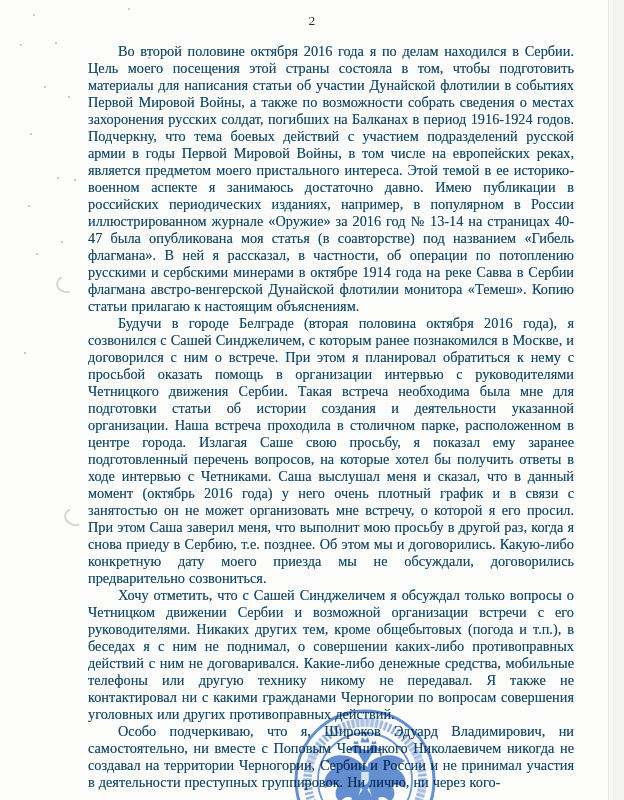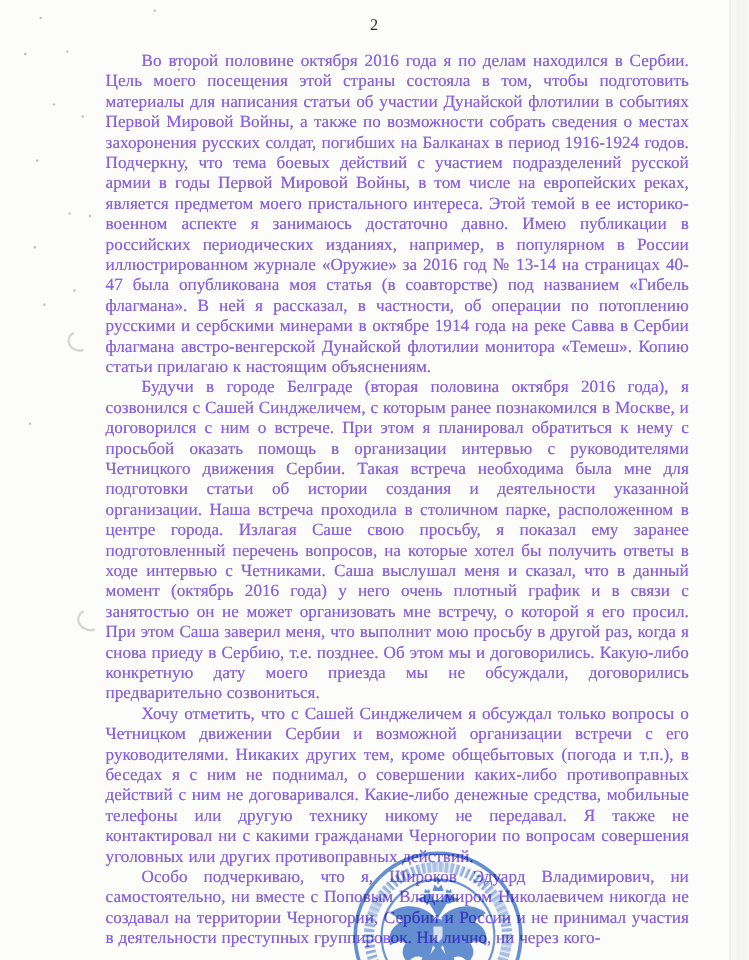--- a/index.html
+++ b/index.html
@@ -38,21 +38,21 @@
   }
   .text-block {
     position: absolute;
     left: 88px;
     top: 43px;
     width: 486px;
     font-size: 14.3px;
     line-height: 17px;
     text-align: justify;
     text-rendering: optimizeLegibility;
-    color: #8b5cf6;
+    color: #0c4a6e;
     text-shadow: 0 0 0.4px rgba(30,30,35,0.45);
   }
   .text-block p {
     margin: 0;
     padding: 0;
     text-indent: 30px;
     word-spacing: 0.4px;
   }
   
   .speck {
@@ -85,21 +85,21 @@
 <body>
 
 <div class="page">
 
   <div class="page-number">2</div>
 
   <div class="text-block">
     <p>Во второй половине октября 2016 года я по делам находился в Сербии. Цель моего посещения этой страны состояла в том, чтобы подготовить материалы для написания статьи об участии Дунайской флотилии в событиях Первой Мировой Войны, а также по возможности собрать сведения о местах захоронения русских солдат, погибших на Балканах в период 1916-1924 годов. Подчеркну, что тема боевых действий с участием подразделений русской армии в годы Первой Мировой Войны, в том числе на европейских реках, является предметом моего пристального интереса. Этой темой в ее историко-военном аспекте я занимаюсь достаточно давно. Имею публикации в российских периодических изданиях, например, в популярном в России иллюстрированном журнале «Оружие» за 2016 год № 13-14 на страницах 40-47 была опубликована моя статья (в соавторстве) под названием «Гибель флагмана». В ней я рассказал, в частности, об операции по потоплению русскими и сербскими минерами в октябре 1914 года на реке Савва в Сербии флагмана австро-венгерской Дунайской флотилии монитора «Темеш». Копию статьи прилагаю к настоящим объяснениям.</p>
     <p>Будучи в городе Белграде (вторая половина октября 2016 года), я созвонился с Сашей Синджеличем, с которым ранее познакомился в Москве, и договорился с ним о встрече. При этом я планировал обратиться к нему с просьбой оказать помощь в организации интервью с руководителями Четницкого движения Сербии. Такая встреча необходима была мне для подготовки статьи об истории создания и деятельности указанной организации. Наша встреча проходила в столичном парке, расположенном в центре города. Излагая Саше свою просьбу, я показал ему заранее подготовленный перечень вопросов, на которые хотел бы получить ответы в ходе интервью с Четниками. Саша выслушал меня и сказал, что в данный момент (октябрь 2016 года) у него очень плотный график и в связи с занятостью он не может организовать мне встречу, о которой я его просил. При этом Саша заверил меня, что выполнит мою просьбу в другой раз, когда я снова приеду в Сербию, т.е. позднее. Об этом мы и договорились. Какую-либо конкретную дату моего приезда мы не обсуждали, договорились предварительно созвониться.</p>
     <p>Хочу отметить, что с Сашей Синджеличем я обсуждал только вопросы о Четницком движении Сербии и возможной организации встречи с его руководителями. Никаких других тем, кроме общебытовых (погода и т.п.), в беседах я с ним не поднимал, о совершении каких-либо противоправных действий с ним не договаривался. Какие-либо денежные средства, мобильные телефоны или другую технику никому не передавал. Я также не контактировал ни с какими гражданами Черногории по вопросам совершения уголовных или других противоправных действий.</p>
-    <p>Особо подчеркиваю, что я, Широков Эдуард Владимирович, ни самостоятельно, ни вместе с Поповым Владимиром Николаевичем никогда не создавал на территории Черногории, Сербии и России и не принимал участия в деятельности преступных группировок. Ни лично, ни через кого-</p>
+    <p>Особо подчеркиваю, что я, Широков Эдуард Владимирович, ни самостоятельно, ни вместе с Поповым Четницкого Николаевичем никогда не создавал на территории Черногории, Сербии и России и не принимал участия в деятельности преступных группировок. Ни лично, ни через кого-</p>
   </div>
 
   <svg class="stamp" viewBox="-95 -95 190 190" xmlns="http://www.w3.org/2000/svg">
     <g stroke="#3a72c8" fill="none">
       <circle r="69" stroke-width="3" opacity="0.85"></circle>
       <circle r="47" stroke-width="1.8" opacity="0.8"></circle>
 
       <circle r="57.5" stroke-width="8.5" stroke-dasharray="2.6 2" opacity="0.45"></circle>
       <circle r="57.5" stroke-width="8.5" stroke-dasharray="1.6 2.7" stroke-dashoffset="1.3" opacity="0.3"></circle>
     </g>

